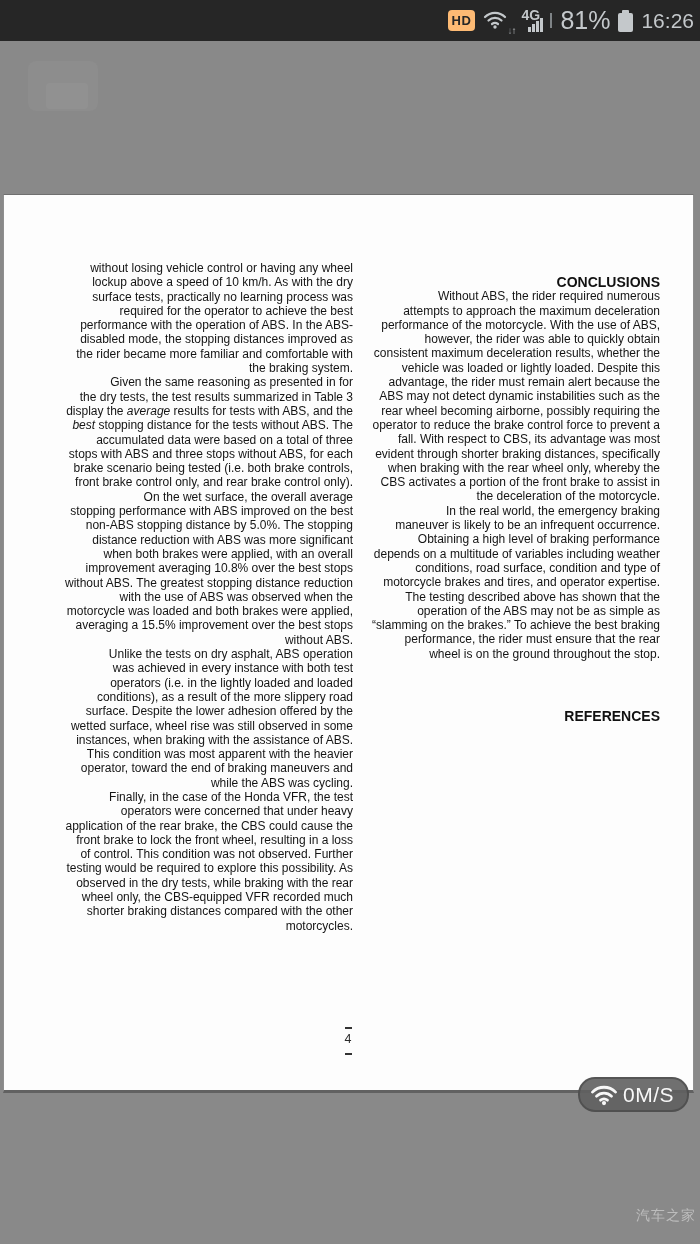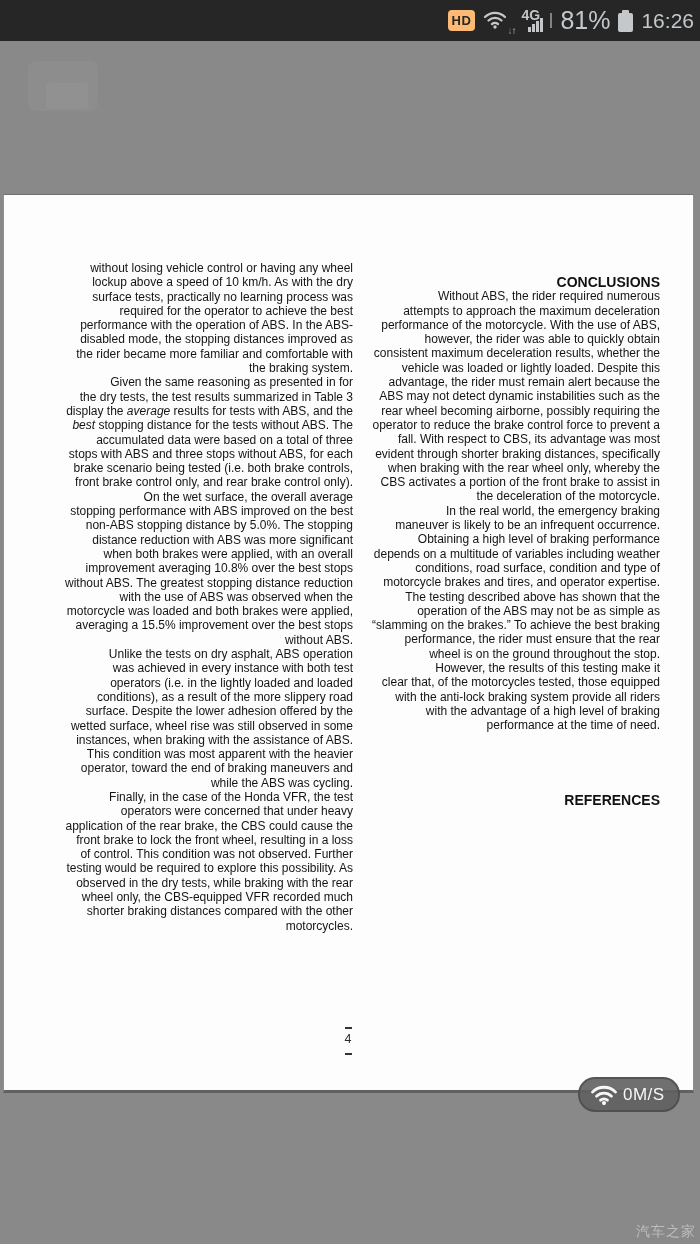--- a/index.html
+++ b/index.html
@@ -34,34 +34,34 @@
   .ghost-inner{position:absolute;left:18px;top:22px;width:42px;height:26px;border-radius:4px;background:rgba(255,255,255,0.04);}
 
   
   .page{position:absolute;left:3px;top:194px;width:691px;height:899px;background:#fdfdfd;border:1px solid #8f8f8f;border-top-color:#6f6f6f;border-bottom:3px solid #616161;box-sizing:border-box;}
   .col{position:absolute;width:288px;font-size:12px;line-height:14.3px;color:#141414;text-align:right;}
   .col-left{left:61px;top:66px;}
   .col-right{left:368px;top:80px;}
   .col p{margin:0;}
   .col p.indent{text-indent:34px;}
   .col h3{margin:0;font-size:14px;line-height:14.3px;font-weight:bold;color:#111;}
-  .col h3.refs{margin-top:60px;}
+  .col h3.refs{margin-top:48px;}
   .col em{}
 
   
   .pageno{position:absolute;left:334px;top:832px;width:20px;text-align:center;color:#2b2b2b;}
   .pageno .dash{display:block;width:7px;height:2px;background:#333;margin:0 auto;}
   .pageno .num{display:block;font-size:12.5px;line-height:1;margin:4px 0 7px 0;}
 
   
   .speed-pill{position:absolute;left:578px;top:1077px;height:31px;padding:0 13px 0 10px;border-radius:17px;background:rgba(97,97,97,0.9);border:2px solid rgba(66,66,66,0.6);display:flex;align-items:center;gap:5px;box-sizing:content-box;}
-  .speed-pill .speed-text{color:#f7f7f7;font-size:17px;letter-spacing:0.5px;}
+  .speed-pill .speed-text{color:#f7f7f7;font-size:21px;letter-spacing:0.5px;}
 
   
-  .watermark{position:absolute;right:4px;bottom:3px;font-size:14px;color:#bdbdbd;letter-spacing:1px;}
+  .watermark{position:absolute;right:4px;bottom:19px;font-size:14px;color:#bdbdbd;letter-spacing:1px;}
 </style>
 </head>
 <body>
 
 <div class="screen">
 
   <div class="statusbar">
     <div class="sb-right">
       <span class="hd-badge">HD</span>
       <span class="wifi-wrap">
@@ -102,21 +102,20 @@
       <p class="indent"><span>Given the same reasoning as presented in for the dry tests, the test results summarized in Table 3 display the </span><em>average</em><span> results for tests with ABS, and the </span><em>best</em><span> stopping distance for the tests without ABS. The accumulated data were based on a total of three stops with ABS and three stops without ABS, for each brake scenario being tested (i.e. both brake controls, front brake control only, and rear brake control only).</span></p>
       <p class="indent">On the wet surface, the overall average stopping performance with ABS improved on the best non-ABS stopping distance by 5.0%. The stopping distance reduction with ABS was more significant when both brakes were applied, with an overall improvement averaging 10.8% over the best stops without ABS. The greatest stopping distance reduction with the use of ABS was observed when the motorcycle was loaded and both brakes were applied, averaging a 15.5% improvement over the best stops without ABS.</p>
       <p class="indent">Unlike the tests on dry asphalt, ABS operation was achieved in every instance with both test operators (i.e. in the lightly loaded and loaded conditions), as a result of the more slippery road surface. Despite the lower adhesion offered by the wetted surface, wheel rise was still observed in some instances, when braking with the assistance of ABS. This condition was most apparent with the heavier operator, toward the end of braking maneuvers and while the ABS was cycling.</p>
       <p class="indent">Finally, in the case of the Honda VFR, the test operators were concerned that under heavy application of the rear brake, the CBS could cause the front brake to lock the front wheel, resulting in a loss of control. This condition was not observed. Further testing would be required to explore this possibility. As observed in the dry tests, while braking with the rear wheel only, the CBS-equipped VFR recorded much shorter braking distances compared with the other motorcycles.</p>
     </div>
 
     <div class="col col-right">
       <h3>CONCLUSIONS</h3>
       <p class="indent">Without ABS, the rider required numerous attempts to approach the maximum deceleration performance of the motorcycle. With the use of ABS, however, the rider was able to quickly obtain consistent maximum deceleration results, whether the vehicle was loaded or lightly loaded. Despite this advantage, the rider must remain alert because the ABS may not detect dynamic instabilities such as the rear wheel becoming airborne, possibly requiring the operator to reduce the brake control force to prevent a fall. With respect to CBS, its advantage was most evident through shorter braking distances, specifically when braking with the rear wheel only, whereby the CBS activates a portion of the front brake to assist in the deceleration of the motorcycle.</p>
       <p class="indent">In the real world, the emergency braking maneuver is likely to be an infrequent occurrence. Obtaining a high level of braking performance depends on a multitude of variables including weather conditions, road surface, condition and type of motorcycle brakes and tires, and operator expertise. The testing described above has shown that the operation of the ABS may not be as simple as “slamming on the brakes.”  To achieve the best braking performance, the rider must ensure that the rear wheel is on the ground throughout the stop.</p>
-      <p class="indent">However, the results of this testing make it clear that, of the motorcycles tested, those equipped with the anti-lock braking system provide all riders with the advantage of a high level of braking performance at the time of need.</p>
       <h3 class="refs">REFERENCES</h3>
     </div>
 
     <div class="pageno">
       <span class="dash"></span>
       <span class="num">4</span>
       <span class="dash"></span>
     </div>
 
   </div>

